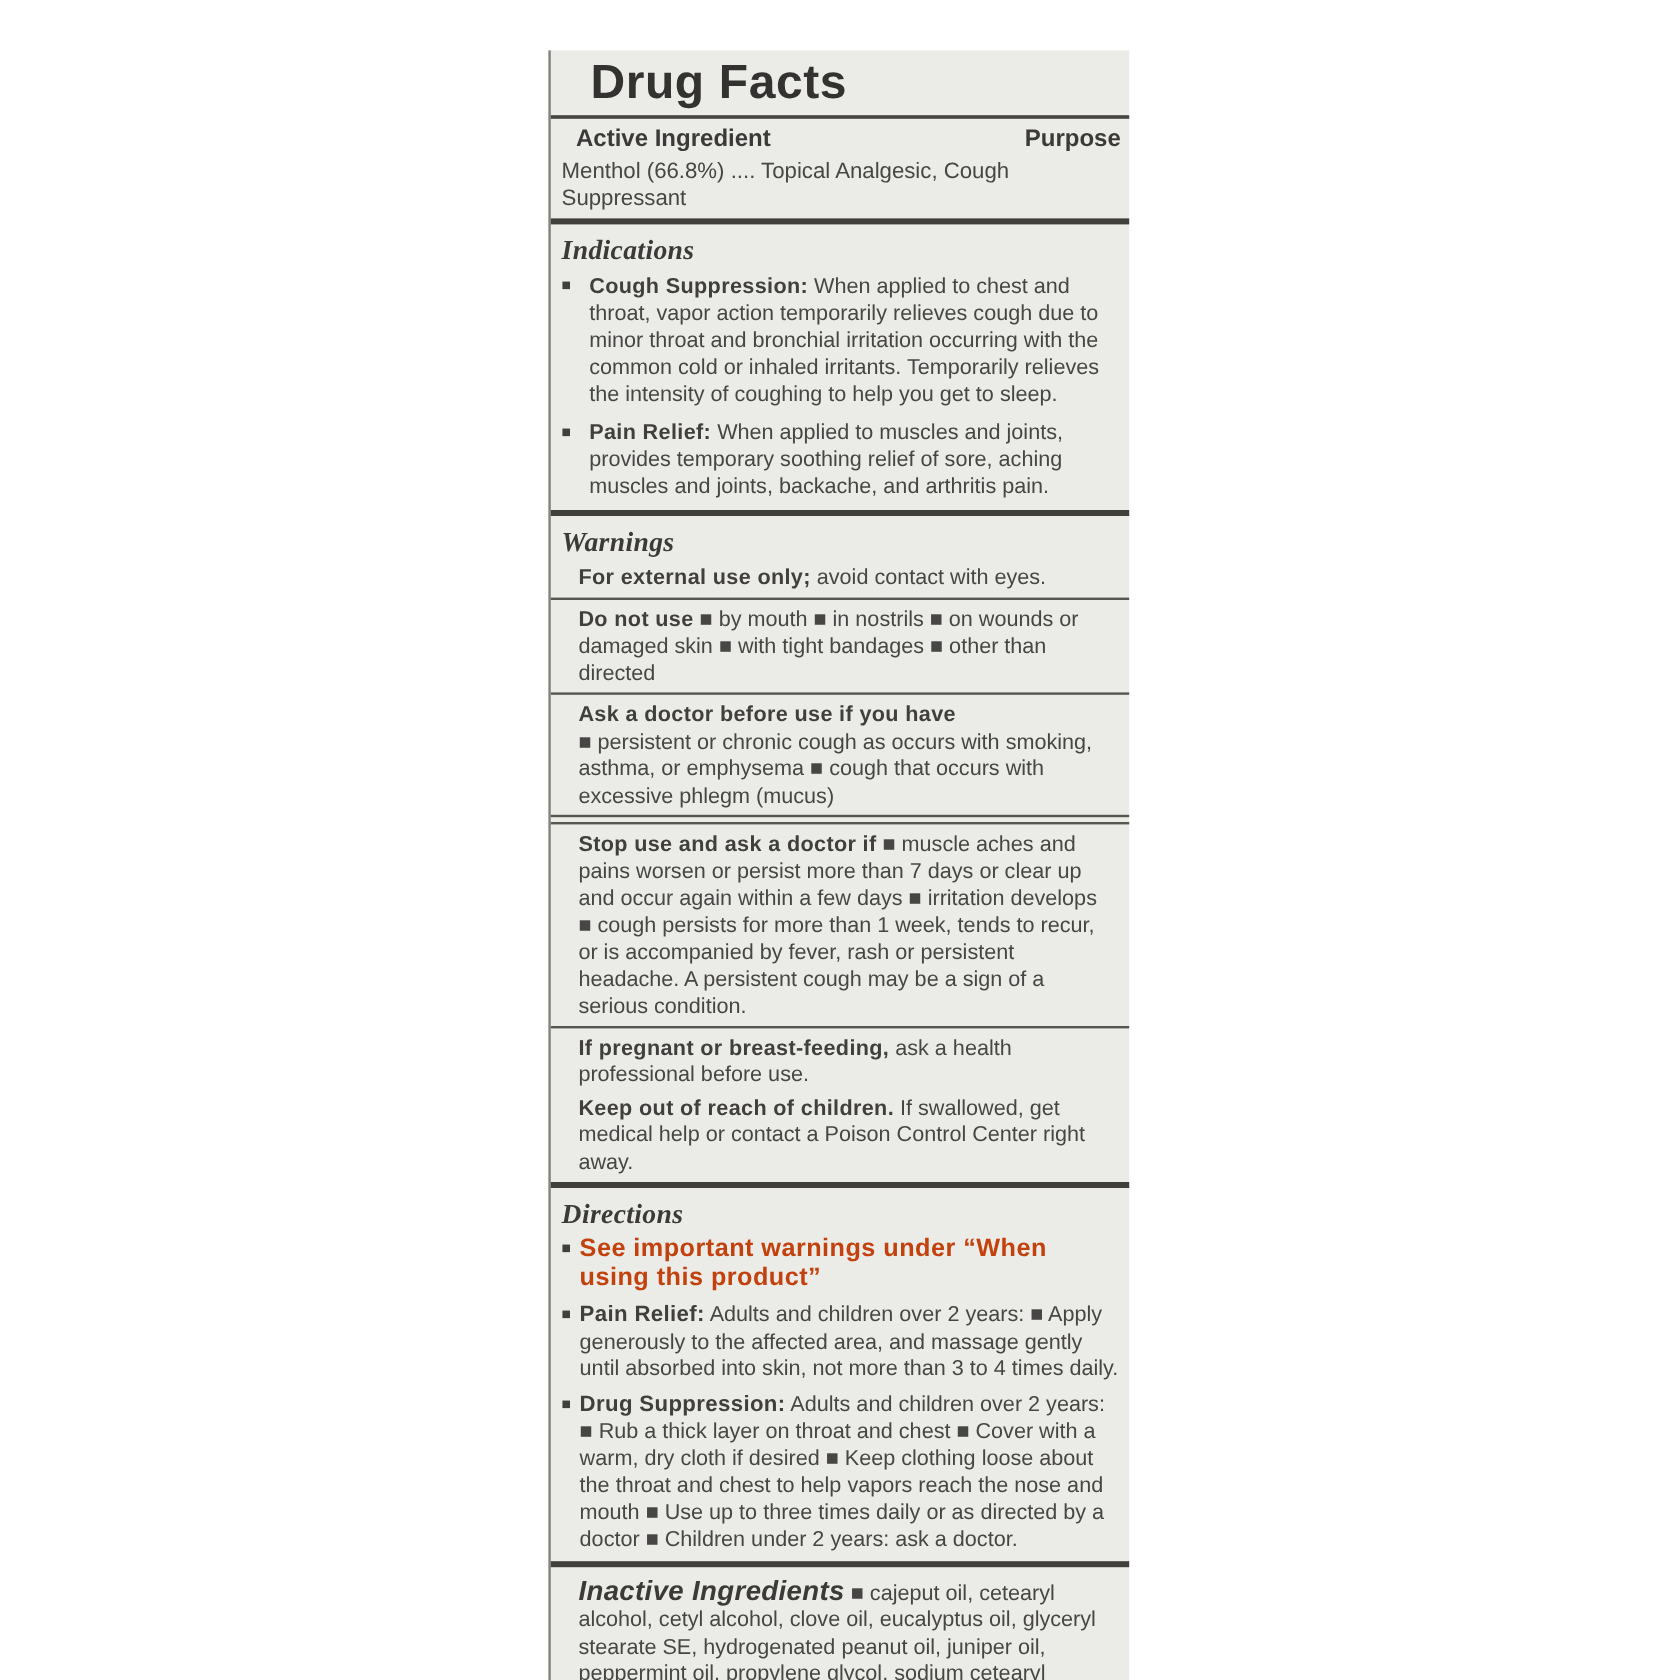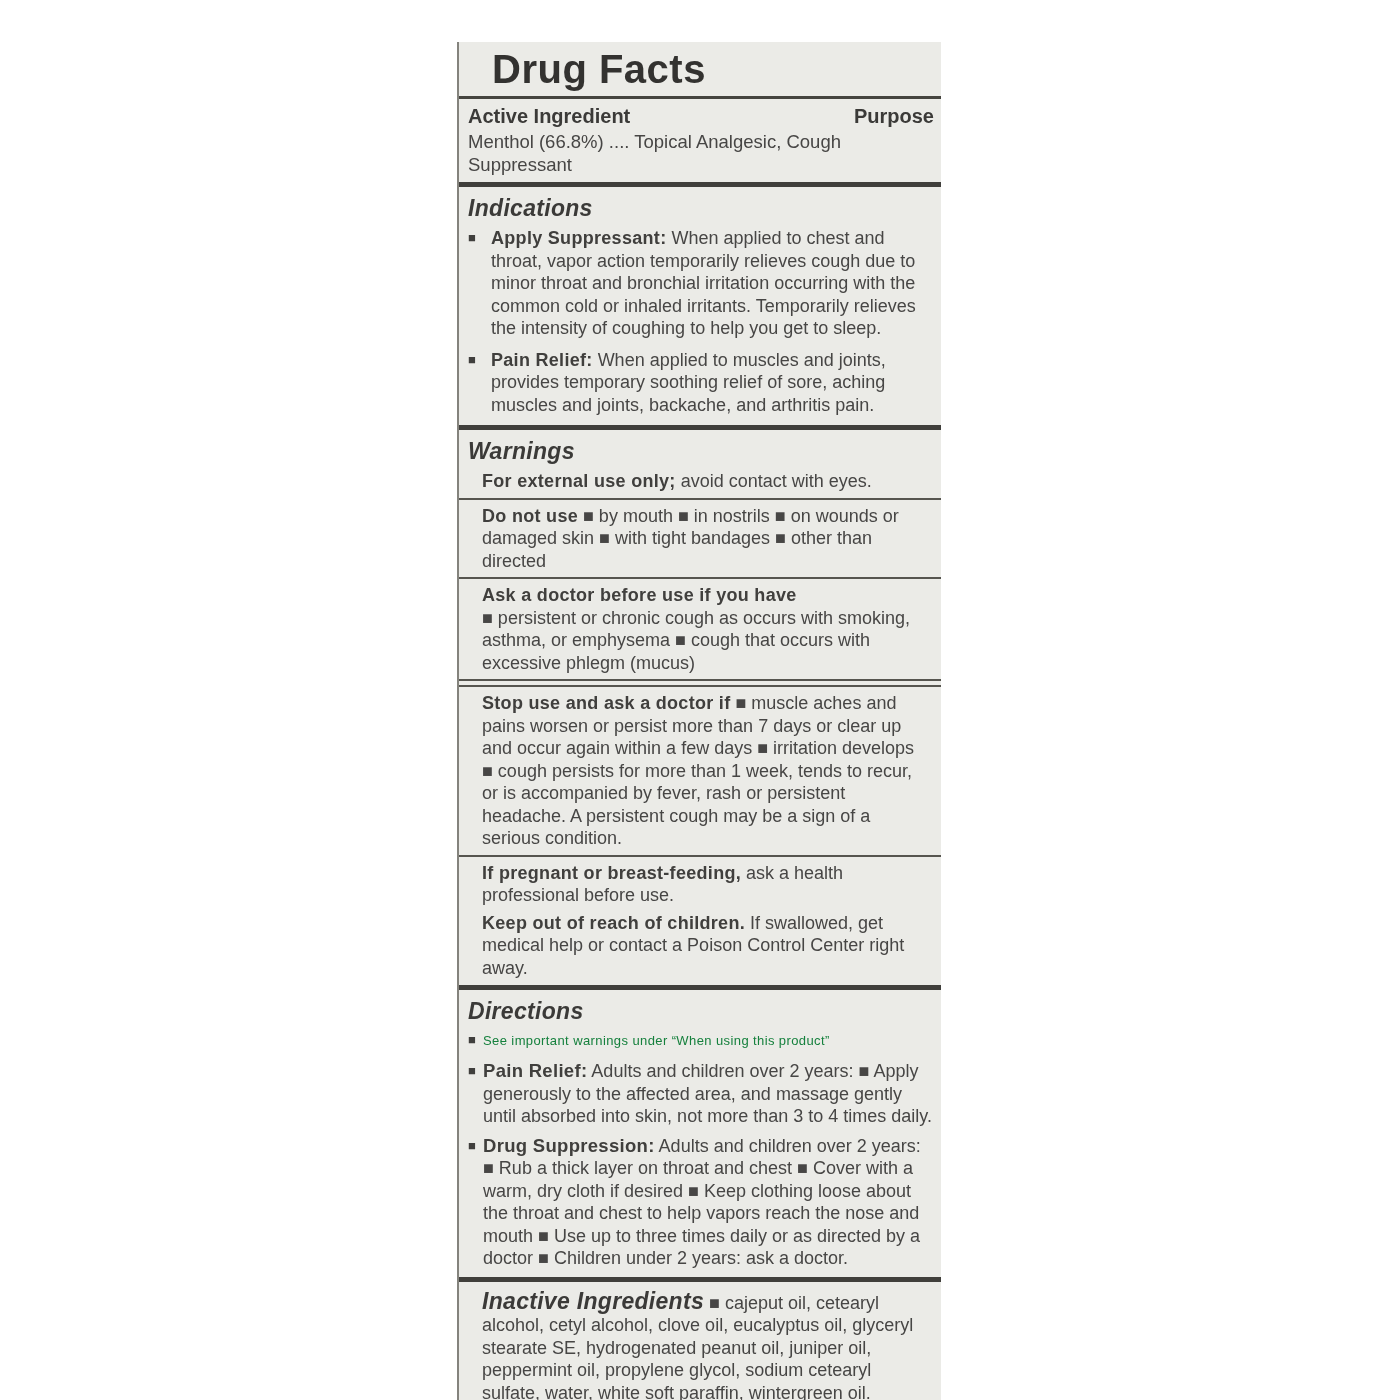--- a/index.html
+++ b/index.html
@@ -16,21 +16,21 @@
     top: 42px;
     width: 484px;
     min-height: 1310px;
     box-sizing: border-box;
     background: #ebebe7;
     border-left: 2px solid #84837d;
     color: #474645;
     padding-top: 2px;
     padding-bottom: 12px;
   }
-  .px { padding-left: 9px; padding-right: 7px; }
+  .px { padding-left: 9px; padding-right: 7px; margin-left: 12px; }
   .title {
     font-size: 40px;
     line-height: 46px;
     font-weight: bold;
     letter-spacing: 0.5px;
     color: #333230;
     margin: 2px 0 4px 0;
     padding-left: 33px;
   }
   .rule { height: 0; border-style: none; margin: 0; }
@@ -52,20 +52,21 @@
     margin: 2px 0 5px 0;
   }
   .sec {
     font-style: italic;
     font-weight: bold;
     font-size: 23px;
     line-height: 27px;
     letter-spacing: 0.3px;
     color: #3b3a38;
     margin: 8px 0 4px 0;
+    font-family: Liberation Serif, serif;
   }
   .para {
     font-size: 18px;
     line-height: 22.5px;
     margin: 5px 14px;
   }
   .lead { font-weight: bold; letter-spacing: 0.3px; color: #403f3d; }
   .block { display: block; }
   .bold-para {
     font-weight: bold;
@@ -78,21 +79,21 @@
   .hang .hbul {
     flex: none;
     width: 23px;
     font-size: 13px;
     line-height: 22.5px;
     color: #403f3d;
   }
   .hang.tight { margin: 4px 0 7px 0; }
   .hang.tight .hbul { width: 15px; }
   .hbody { margin: 0; }
-  .b-all { font-weight: normal; letter-spacing: 0.4px; font-size: 13px; line-height: 24px; color: #15803d; }
+  .b-all { font-weight: bold; letter-spacing: 0.4px; font-size: 21px; line-height: 24px; color: #c2410c; }
   .dir-label { font-weight: bold; letter-spacing: 0.3px; font-size: 18.5px; color: #403f3d; }
   .sec-inline {
     font-style: italic;
     font-weight: bold;
     font-size: 23px;
     letter-spacing: 0.3px;
     color: #3b3a38;
   }
   .inactive { margin-top: 8px; }
 </style>
@@ -108,21 +109,21 @@
     <span>Active Ingredient</span>
     <span>Purpose</span>
   </div>
   <p class="menthol px">Menthol (66.8%) .... Topical Analgesic, Cough Suppressant</p>
   <div class="rule rule-thick"></div>
 
   <h2 class="sec px">Indications</h2>
 
   <div class="hang px">
     <span class="hbul">■</span>
-    <p class="hbody"><b class="lead">Apply Suppressant:</b><span> When applied to chest and throat, vapor action temporarily relieves cough due to minor throat and bronchial irritation occurring with the common cold or inhaled irritants. Temporarily relieves the intensity of coughing to help you get to sleep.</span></p>
+    <p class="hbody"><b class="lead">Cough Suppression:</b><span> When applied to chest and throat, vapor action temporarily relieves cough due to minor throat and bronchial irritation occurring with the common cold or inhaled irritants. Temporarily relieves the intensity of coughing to help you get to sleep.</span></p>
   </div>
 
   <div class="hang px">
     <span class="hbul">■</span>
     <p class="hbody"><b class="lead">Pain Relief:</b><span> When applied to muscles and joints, provides temporary soothing relief of sore, aching muscles and joints, backache, and arthritis pain.</span></p>
   </div>
 
   <div class="rule rule-thick"></div>
 
   <h2 class="sec px">Warnings</h2>

